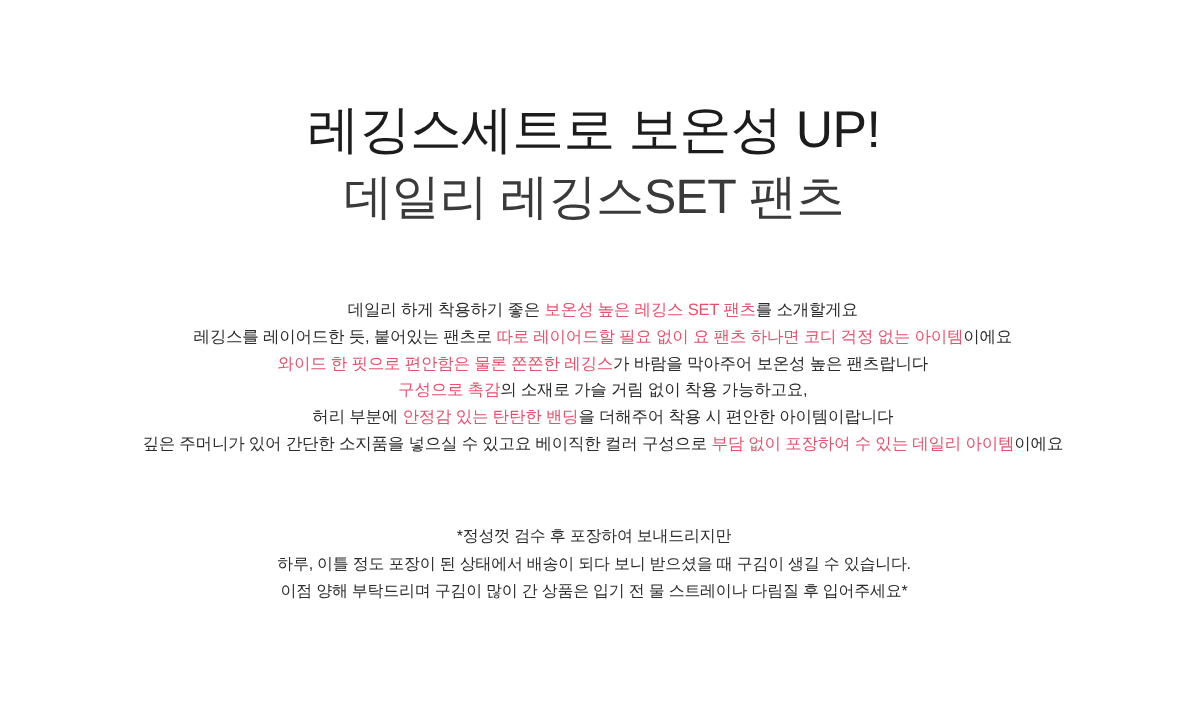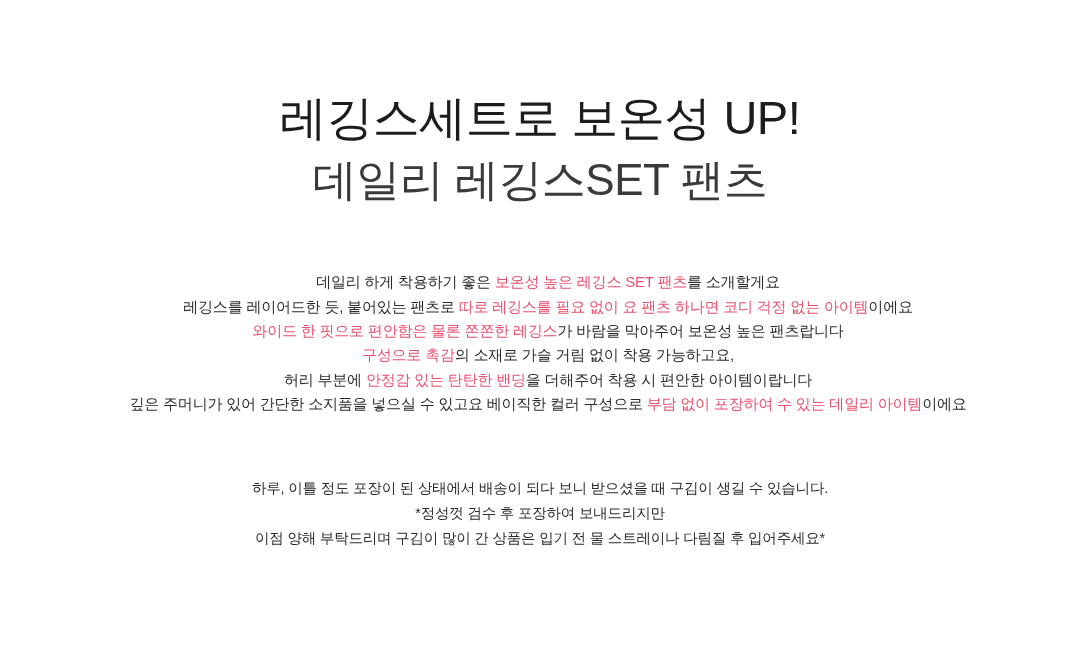--- a/index.html
+++ b/index.html
@@ -79,35 +79,35 @@
   <div class="headline">
     <span class="line1">레깅스세트로 보온성 UP!</span>
     <span class="line2">데일리 레깅스SET 팬츠</span>
   </div>
 
   <div class="desc-block">
     <p>
       <span>데일리 하게 착용하기 좋은 </span><span class="hl">보온성 높은 레깅스 SET 팬츠</span><span>를 소개할게요</span>
     </p>
     <p>
-      <span>레깅스를 레이어드한 듯, 붙어있는 팬츠로 </span><span class="hl">따로 레깅스를 필요 없이 요 팬츠 하나면 코디 걱정 없는 아이템</span><span>이에요</span>
+      <span>레깅스를 레이어드한 듯, 붙어있는 팬츠로 </span><span class="hl">따로 레이어드할 필요 없이 요 팬츠 하나면 코디 걱정 없는 아이템</span><span>이에요</span>
     </p>
     <p>
       <span></span><span class="hl">와이드 한 핏으로 편안함은 물론 쫀쫀한 레깅스</span><span>가 바람을 막아주어 보온성 높은 팬츠랍니다</span>
     </p>
     <p>
       <span></span><span class="hl">구성으로 촉감</span><span>의 소재로 가슬 거림 없이 착용 가능하고요,</span>
     </p>
     <p>
       <span>허리 부분에 </span><span class="hl">안정감 있는 탄탄한 밴딩</span><span>을 더해주어 착용 시 편안한 아이템이랍니다</span>
     </p>
     <p>
       <span>깊은 주머니가 있어 간단한 소지품을 넣으실 수 있고요 베이직한 컬러 구성으로 </span><span class="hl">부담 없이 포장하여 수 있는 데일리 아이템</span><span>이에요</span>
     </p>
   </div>
 
   <div class="note-block">
+    <p>*정성껏 검수 후 포장하여 보내드리지만</p>
     <p>하루, 이틀 정도 포장이 된 상태에서 배송이 되다 보니 받으셨을 때 구김이 생길 수 있습니다.</p>
-    <p>*정성껏 검수 후 포장하여 보내드리지만</p>
     <p>이점 양해 부탁드리며 구김이 많이 간 상품은 입기 전 물 스트레이나 다림질 후 입어주세요*</p>
   </div>
 
 </div>
 
 </body></html>

